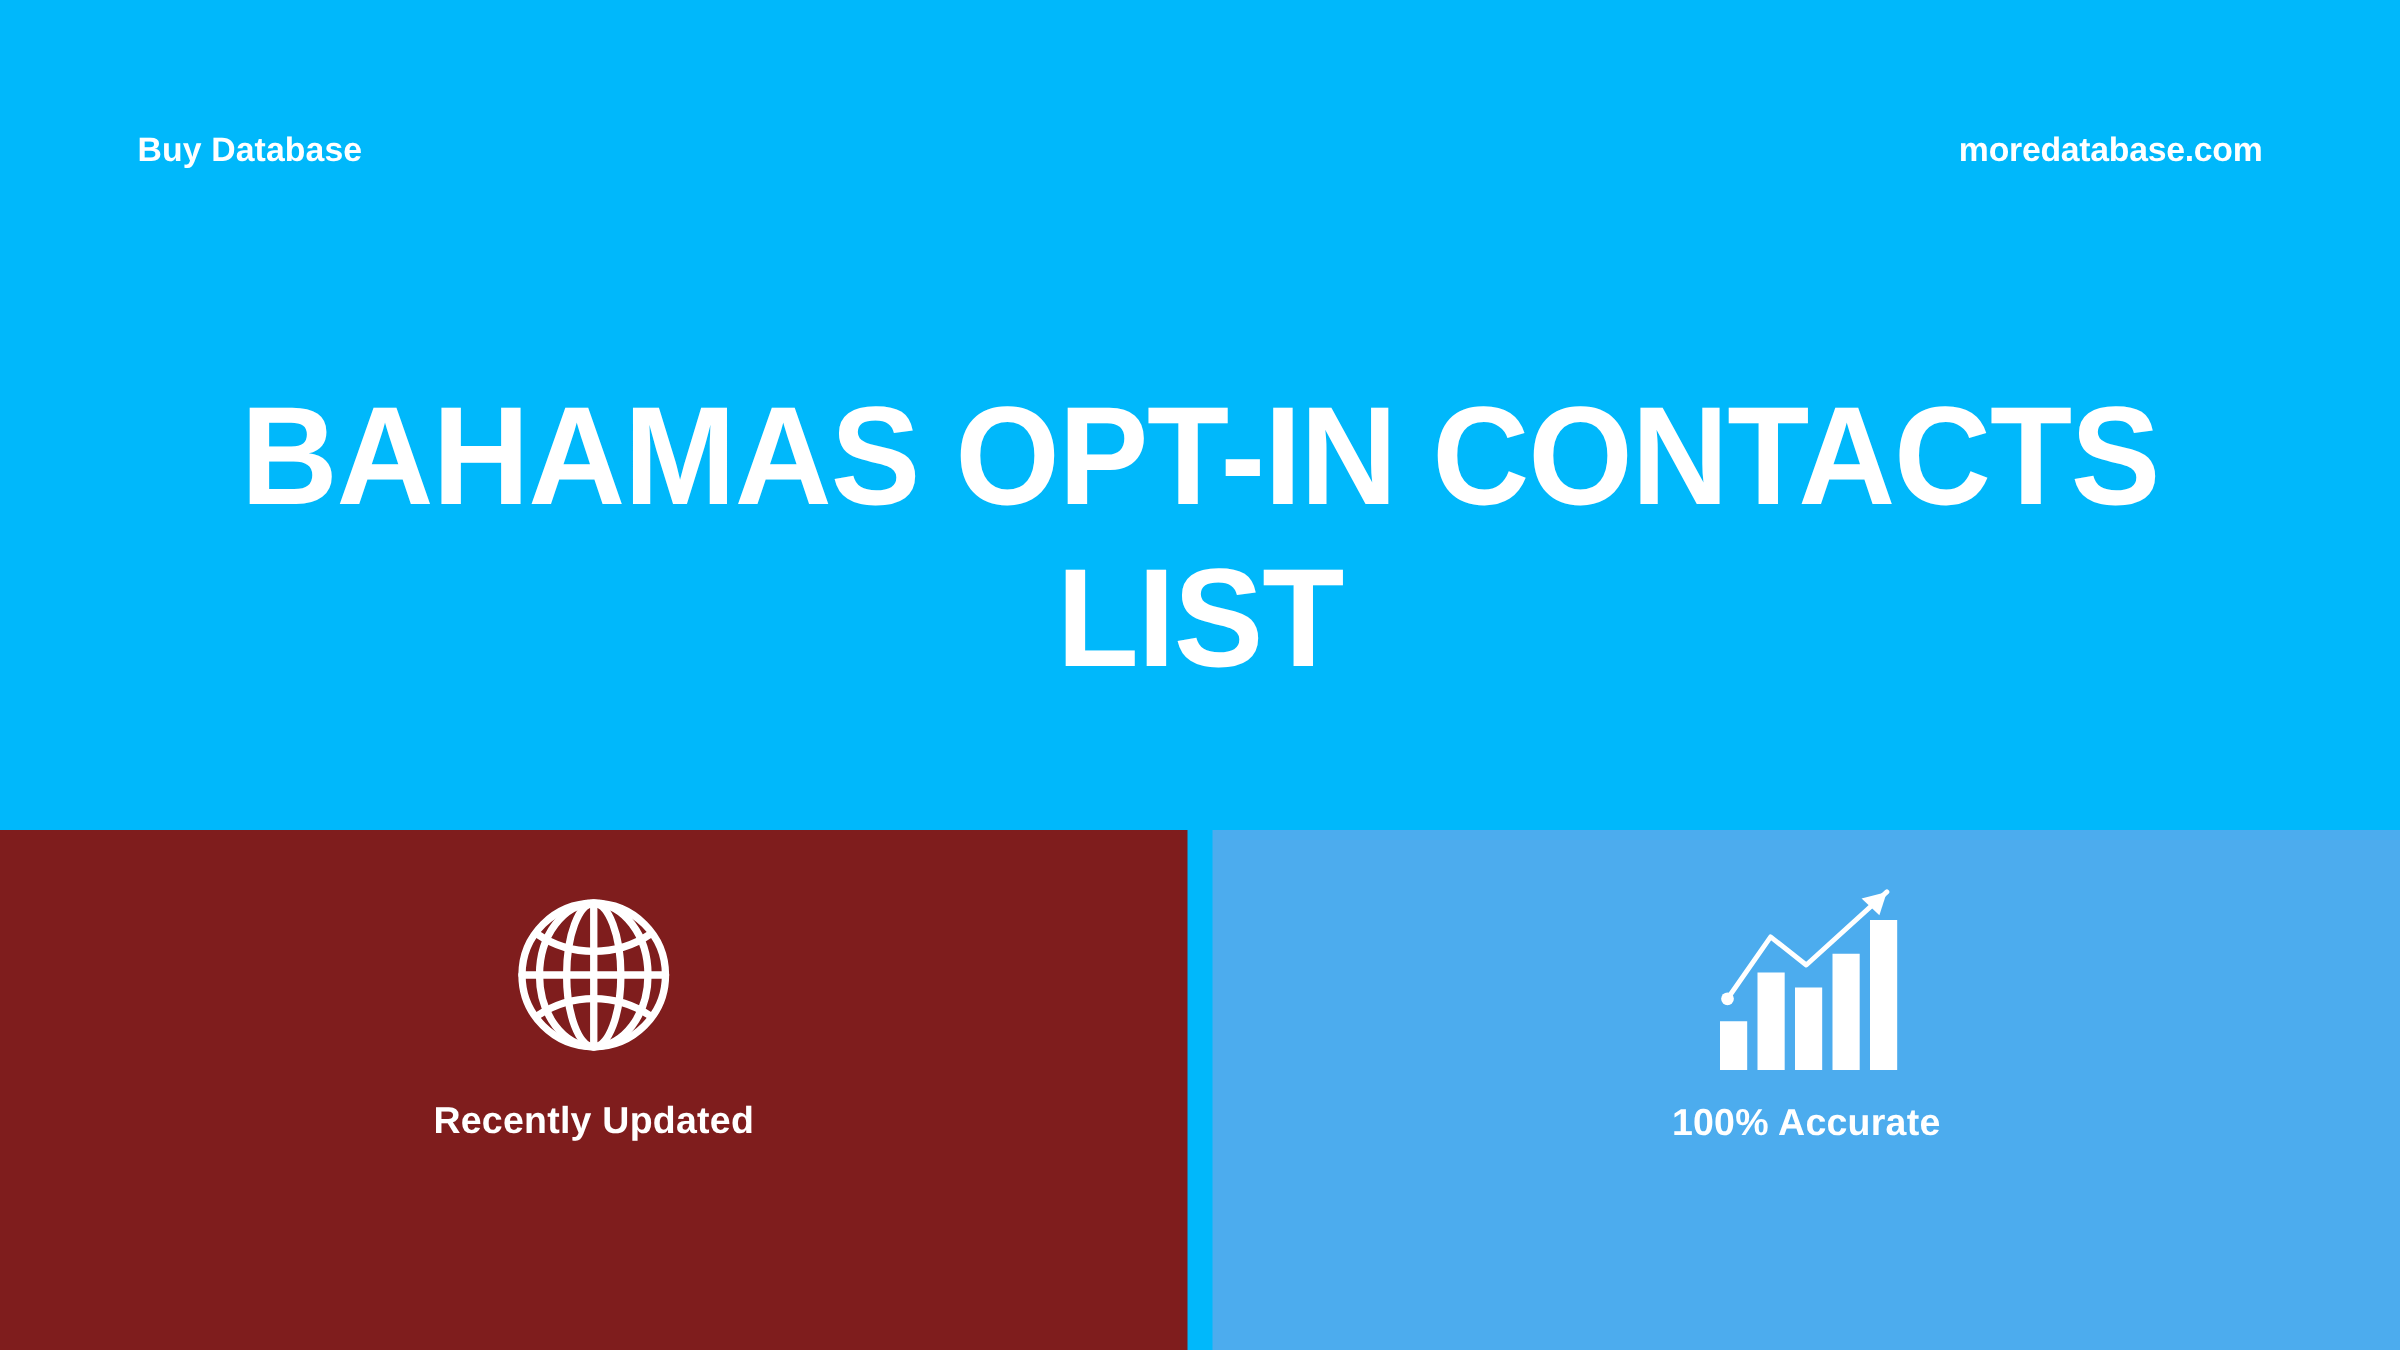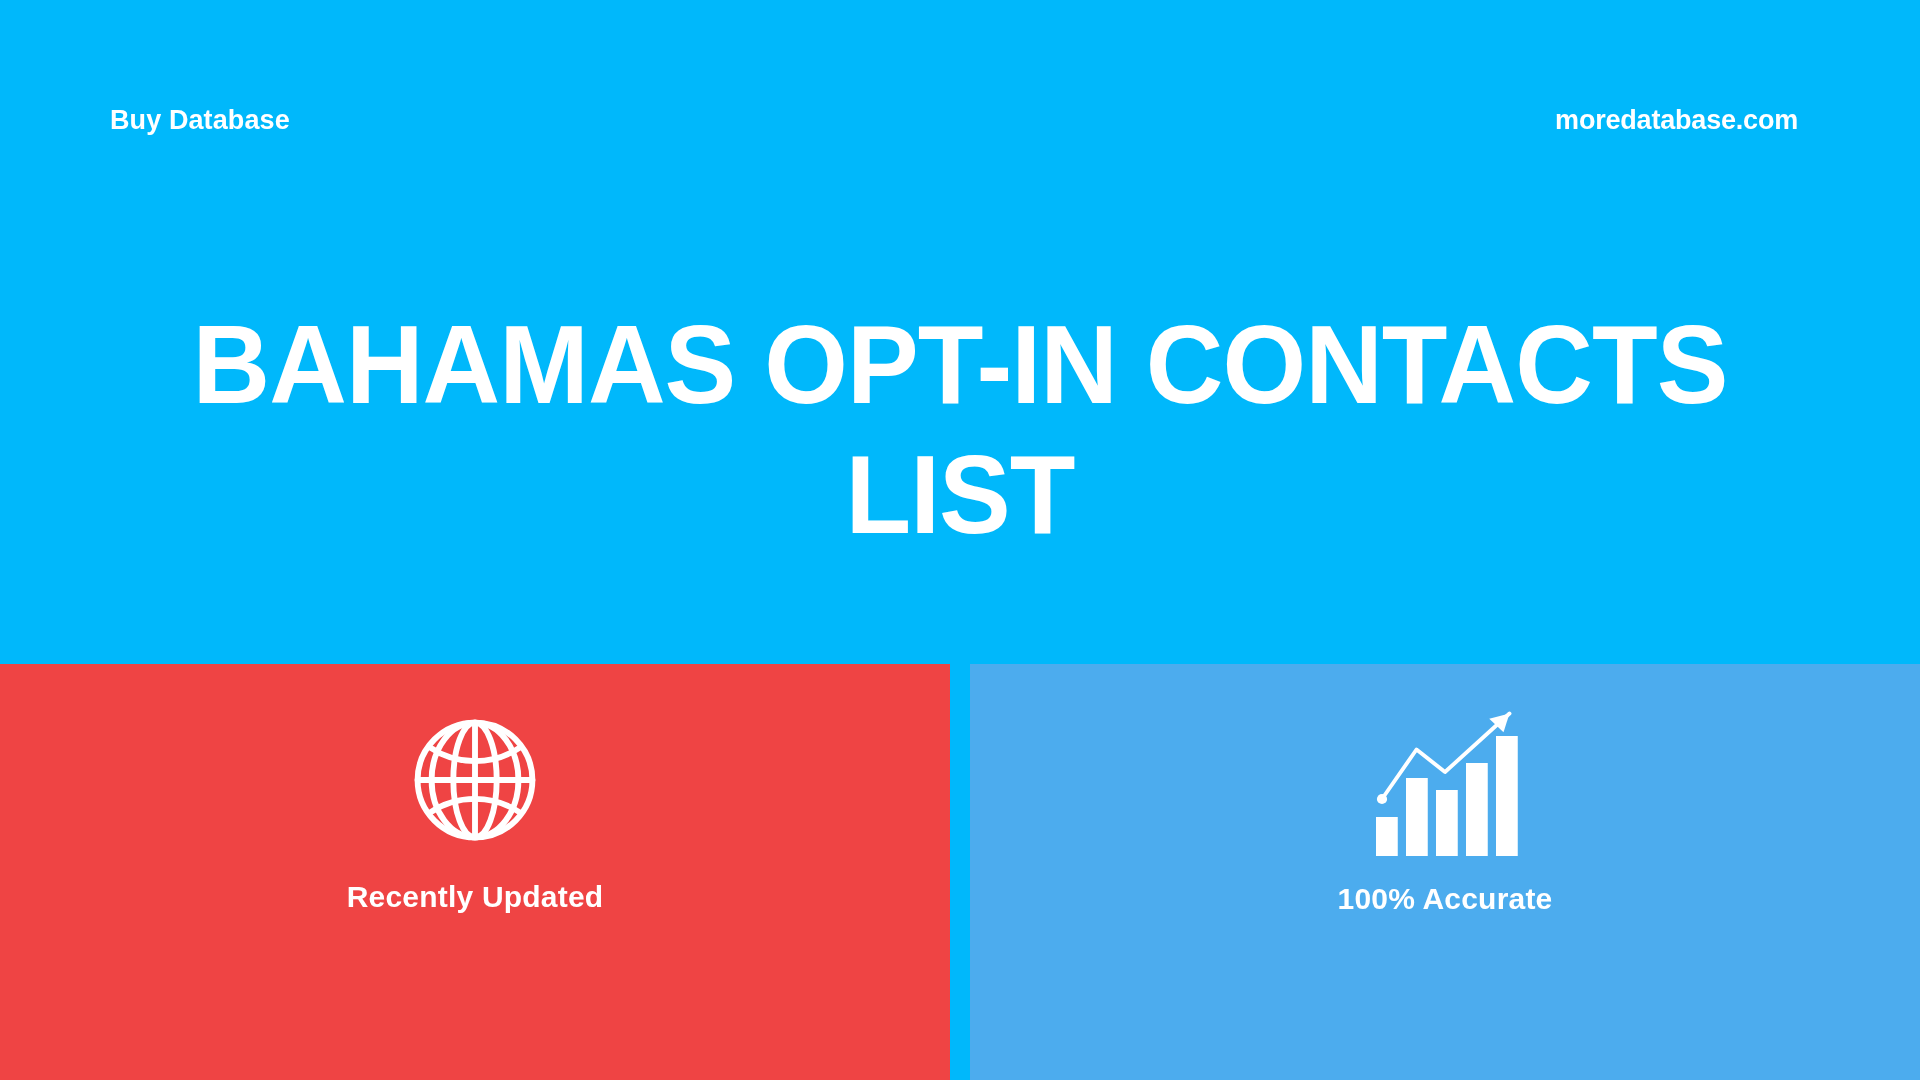--- a/index.html
+++ b/index.html
@@ -17,21 +17,21 @@
 
   
   .hero {
     position:relative;
     height:664px;
     background:#00B8FB;
     flex:0 0 664px;
   }
   .hero-topbar {
     position:absolute;
-    top:105px; left:0; right:12px;
+    top:105px; left:0; right:0;
     display:flex;
     justify-content:space-between;
     align-items:center;
     padding:0 110px;
   }
   .brand-left, .brand-right {
     color:#ffffff;
     font-size:27px;
     font-weight:bold;
     letter-spacing:0.1px;
@@ -107,21 +107,21 @@
     </div>
 
     <div class="hero-title-wrap">
       <h1 class="hero-title" style="color: rgb(255, 255, 255);">BAHAMAS OPT-IN CONTACTS LIST</h1>
     </div>
 
   </section>
 
   <section class="panels">
 
-    <div class="panel panel-1" id="panel-1" style="background: #ef4444;">
+    <div class="panel panel-1" id="panel-1" style="background: #7f1d1d;">
       <div class="panel-icon">
         <svg viewBox="0 0 100 100" aria-hidden="true">
           <g fill="none" stroke="#ffffff" stroke-width="4.2" stroke-linecap="round">
             <circle cx="50" cy="50" r="41"></circle>
             <ellipse cx="50" cy="50" rx="15.5" ry="41"></ellipse>
             <ellipse cx="50" cy="50" rx="31" ry="41"></ellipse>
             <line x1="9" y1="50" x2="91" y2="50"></line>
             <line x1="50" y1="9" x2="50" y2="91"></line>
             <path d="M17.5 26.5 C27 33 38 36.5 50 36.5 C62 36.5 73 33 82.5 26.5"></path>
             <path d="M17.5 73.5 C27 67 38 63.5 50 63.5 C62 63.5 73 67 82.5 73.5"></path>

